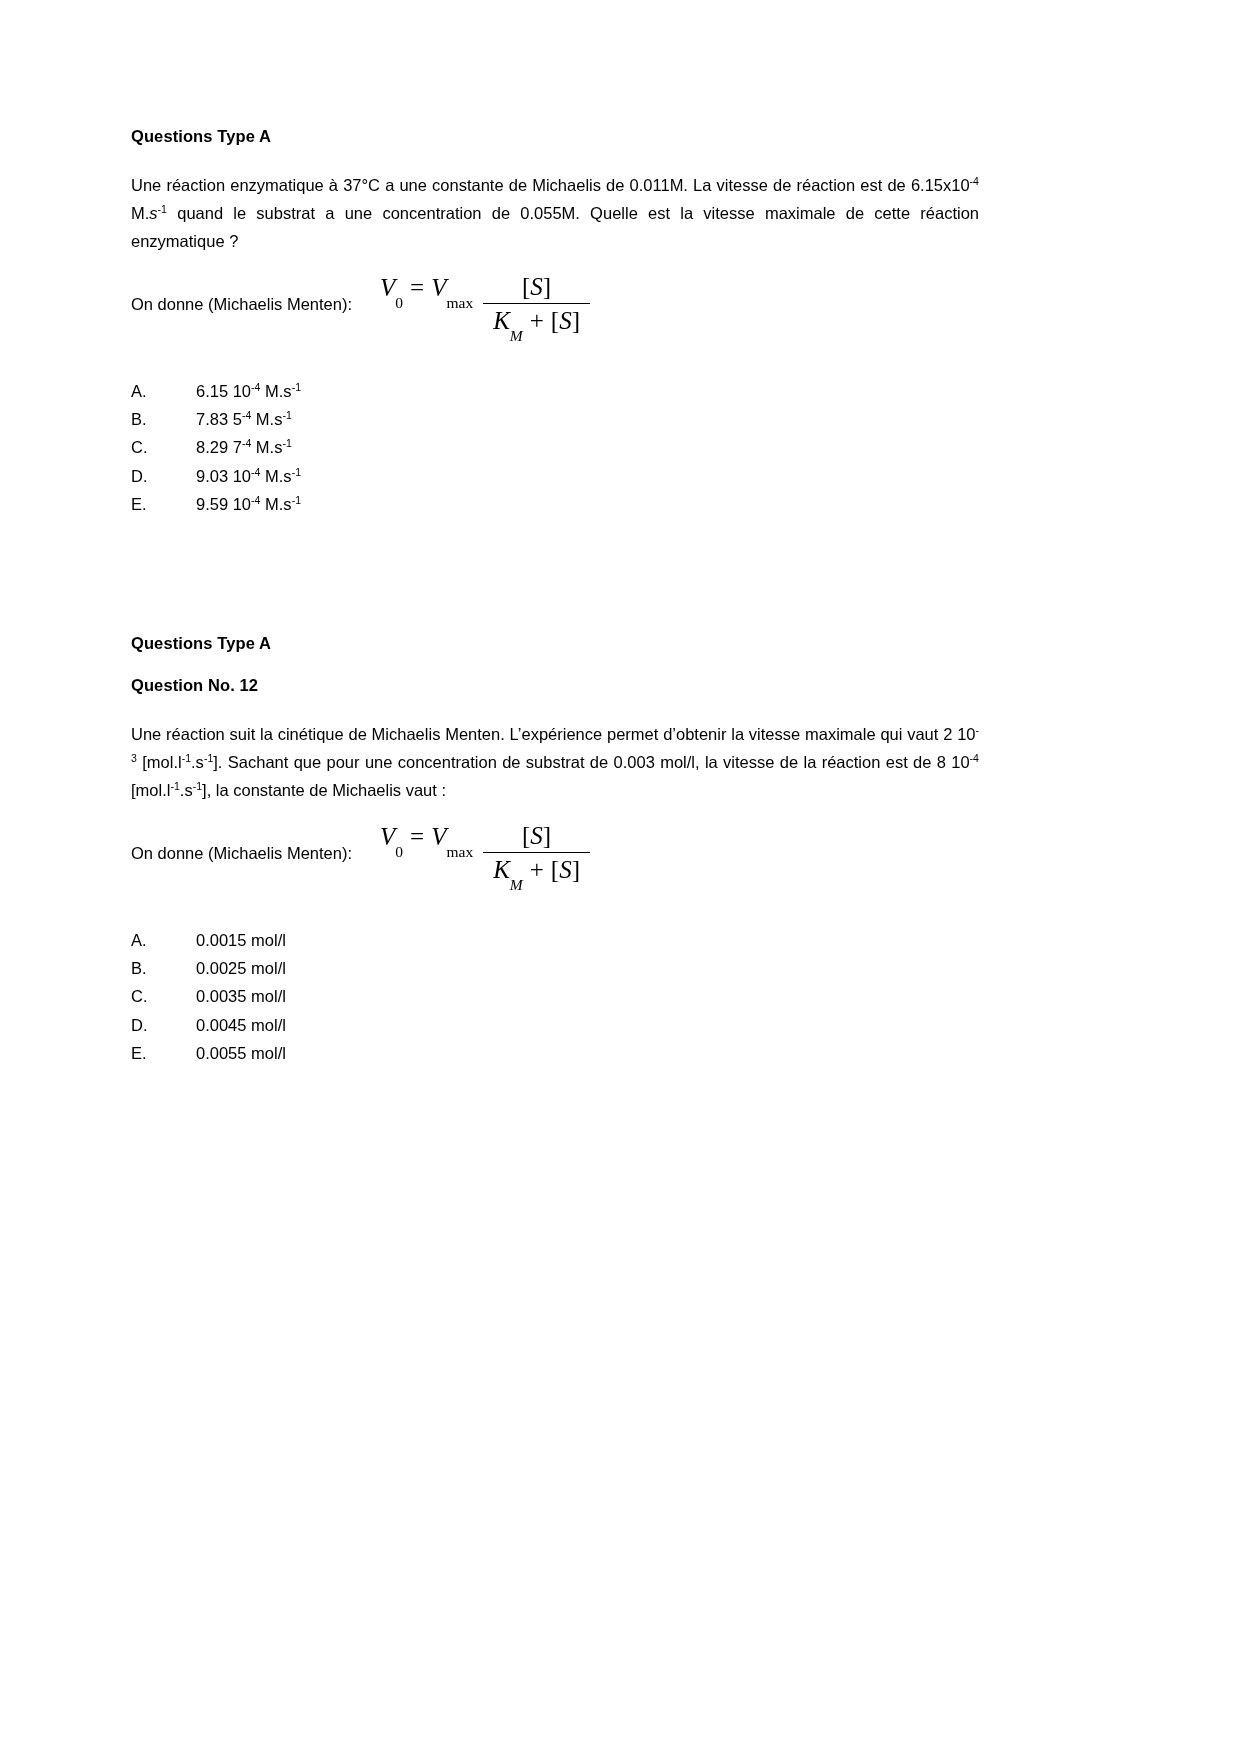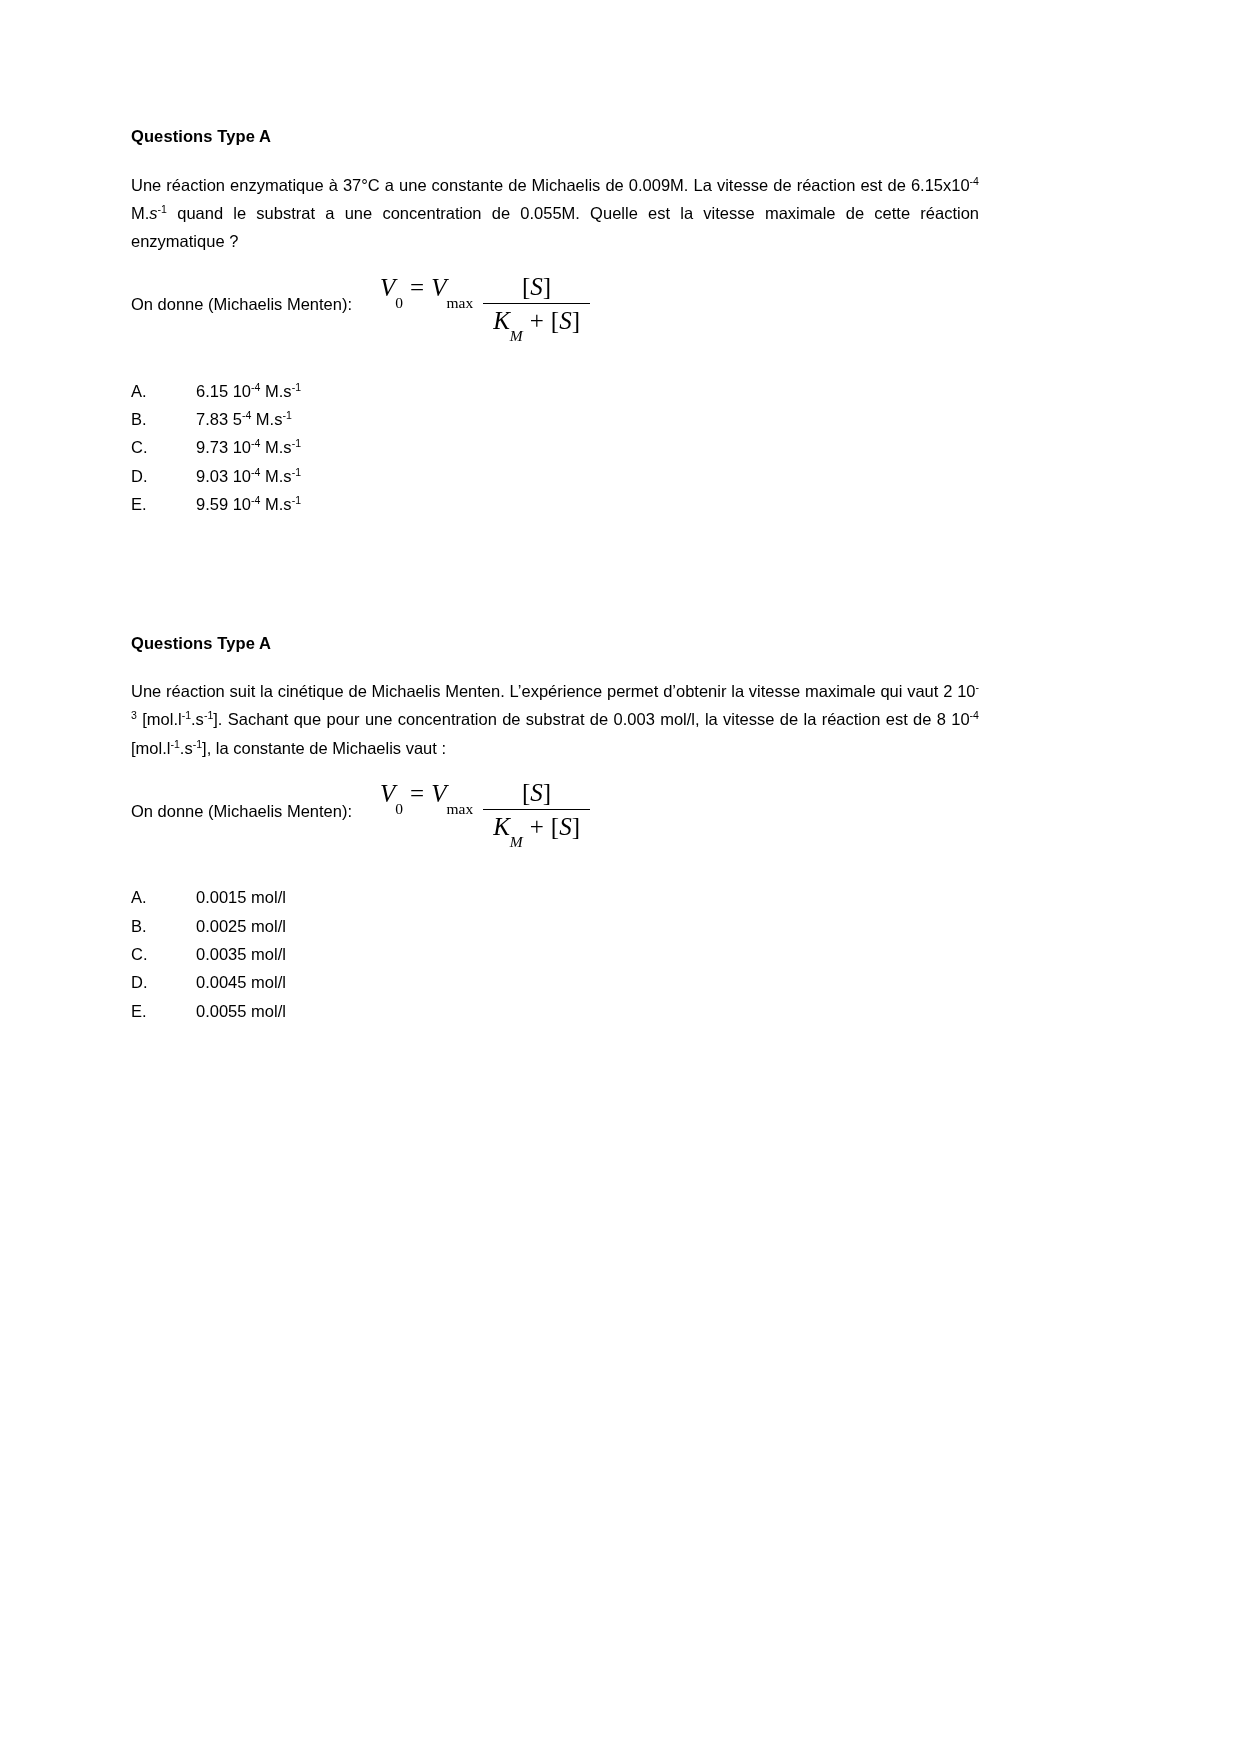--- a/index.html
+++ b/index.html
@@ -146,21 +146,21 @@
 <body>
 
 <div class="page">
   <div class="content">
 
     <div class="qblock">
 
       <div class="type-heading">Questions Type A</div>
 
 
-      <p class="q-body"><span>Une réaction enzymatique à 37°C a une constante de Michaelis de 0.009M. La vitesse de réaction est de 6.15x10</span><sup>-4</sup><span> M.</span><span class="ital">s</span><sup>-1</sup><span> quand le substrat a une concentration de 0.055M. Quelle est la vitesse maximale de cette réaction enzymatique ?</span></p>
+      <p class="q-body"><span>Une réaction enzymatique à 37°C a une constante de Michaelis de 0.011M. La vitesse de réaction est de 6.15x10</span><sup>-4</sup><span> M.</span><span class="ital">s</span><sup>-1</sup><span> quand le substrat a une concentration de 0.055M. Quelle est la vitesse maximale de cette réaction enzymatique ?</span></p>
 
       <div class="formula-line">
         <span class="formula-label">On donne (Michaelis Menten):</span>
         <span class="math">
           <span class="var"><span>V</span><span class="sub">0</span></span>
           <span class="eq">=</span>
           <span class="var"><span>V</span><span class="sub">max</span></span>
           <span class="frac">
             <span class="num"><span class="brk">[</span><span class="var">S</span><span class="brk">]</span></span>
             <span class="den"><span class="var"><span>K</span><span class="sub-ital">M</span></span><span class="eq">+</span><span class="brk">[</span><span class="var">S</span><span class="brk">]</span></span>
@@ -172,37 +172,38 @@
         <div class="opt-row">
           <span class="opt-letter">A.</span>
           <span class="opt-text"><span>6.15 10</span><sup>-4</sup><span> M.s</span><sup>-1</sup></span>
         </div>
         <div class="opt-row">
           <span class="opt-letter">B.</span>
           <span class="opt-text"><span>7.83 5</span><sup>-4</sup><span> M.s</span><sup>-1</sup></span>
         </div>
         <div class="opt-row">
           <span class="opt-letter">C.</span>
-          <span class="opt-text"><span>9.73 10</span><sup>-4</sup><span> M.s</span><sup>-1</sup></span>
+          <span class="opt-text"><span>8.29 7</span><sup>-4</sup><span> M.s</span><sup>-1</sup></span>
         </div>
         <div class="opt-row">
           <span class="opt-letter">D.</span>
           <span class="opt-text"><span>9.03 10</span><sup>-4</sup><span> M.s</span><sup>-1</sup></span>
         </div>
         <div class="opt-row">
           <span class="opt-letter">E.</span>
           <span class="opt-text"><span>9.59 10</span><sup>-4</sup><span> M.s</span><sup>-1</sup></span>
         </div>
       </div>
     </div>
 
     <div class="qblock">
 
       <div class="type-heading">Questions Type A</div>
 
+      <div class="q-number">Question No. 12</div>
 
       <p class="q-body"><span>Une réaction suit la cinétique de Michaelis Menten. L’expérience permet d’obtenir la vitesse maximale qui vaut 2 10</span><sup>-3</sup><span> [mol.l</span><sup>-1</sup><span>.s</span><sup>-1</sup><span>]. Sachant que pour une concentration de substrat de 0.003 mol/l, la vitesse de la réaction est de 8 10</span><sup>-4</sup><span> [mol.l</span><sup>-1</sup><span>.s</span><sup>-1</sup><span>], la constante de Michaelis vaut :</span></p>
 
       <div class="formula-line">
         <span class="formula-label">On donne (Michaelis Menten):</span>
         <span class="math">
           <span class="var"><span>V</span><span class="sub">0</span></span>
           <span class="eq">=</span>
           <span class="var"><span>V</span><span class="sub">max</span></span>
           <span class="frac">

